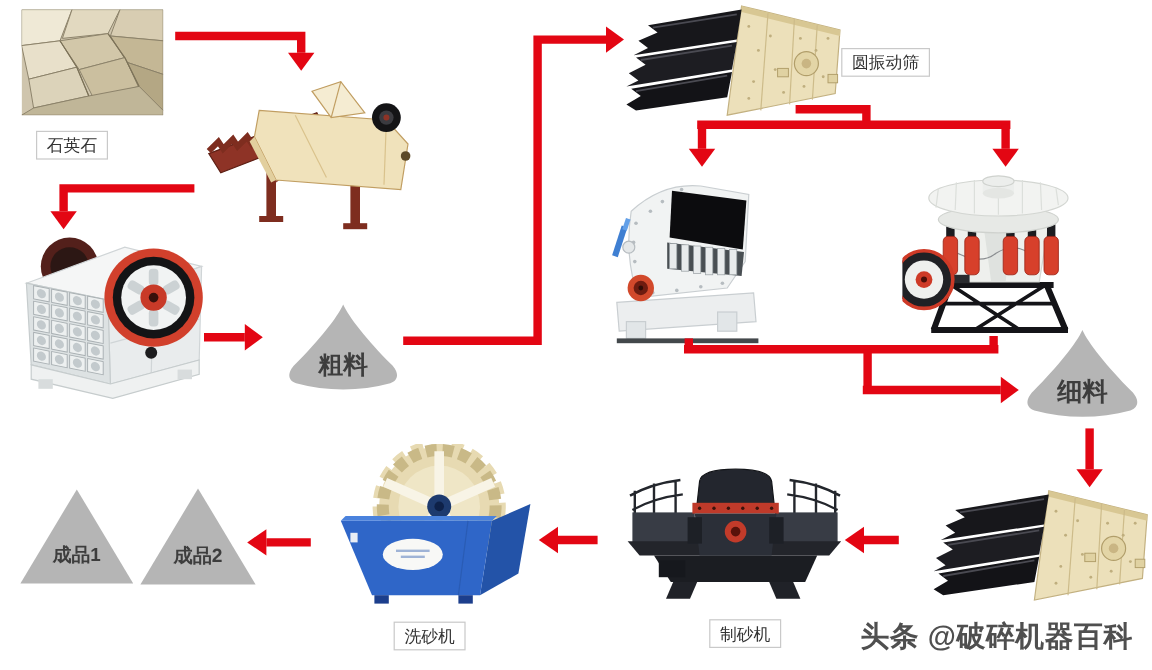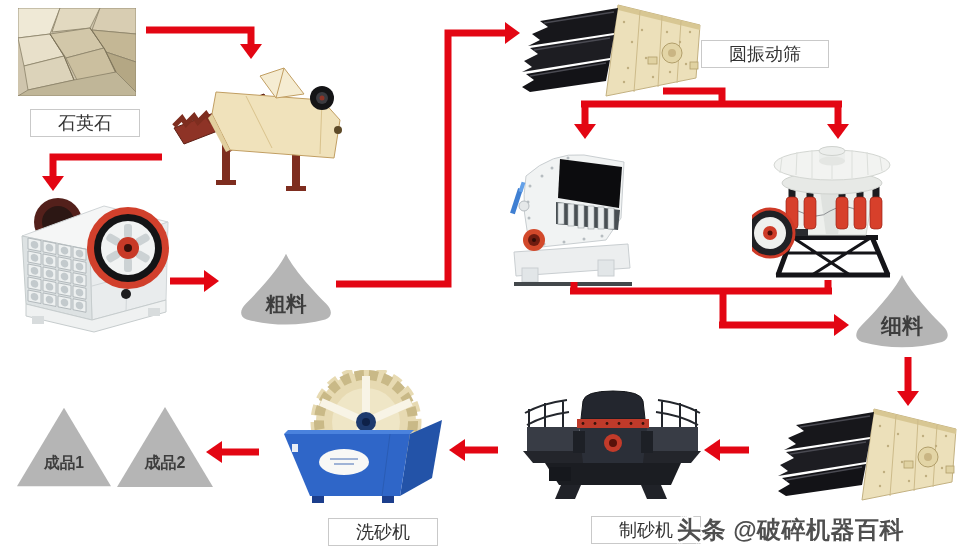--- a/index.html
+++ b/index.html
@@ -8,27 +8,27 @@
     font-family:"Liberation Sans","DejaVu Sans",sans-serif;
   }
   .machine{position:absolute;z-index:2;}
   .arrows{position:absolute;left:0;top:0;z-index:5;pointer-events:none;}
   .arrows polyline{fill:none;stroke:var(--arrow-red,#e30613);stroke-width:7;}
   .arrows polygon{fill:var(--arrow-red,#e30613);}
   .lbl{
     position:absolute;z-index:7;background:#ffffff;
     border:1px solid var(--label-border,#c9c9c9);
     color:var(--label-text,#333333);
-    font-size:18px;line-height:1;padding:4px 27px;white-space:nowrap;
+    font-size:14px;line-height:1;padding:4px 8px;white-space:nowrap;
   }
   .mound{fill:var(--material-gray,#b5b5b5);}
   .mat-text{fill:var(--material-text,#3d3d3d);font-size:21px;font-weight:600;}
   .prod-text{fill:var(--material-text,#3d3d3d);font-size:16px;font-weight:600;}
   .watermark{
-    position:absolute;left:677px;top:514px;z-index:8;
+    position:absolute;left:717px;top:514px;z-index:8;
     font-size:24px;font-weight:700;letter-spacing:0.5px;
     color:var(--watermark-gray,#4f4f4f);
     text-shadow:-2px -2px 0 #fff,2px -2px 0 #fff,-2px 2px 0 #fff,2px 2px 0 #fff,
                 -2px 0 0 #fff,2px 0 0 #fff,0 -2px 0 #fff,0 2px 0 #fff;
   }
   svg{display:block;}
 </style>
 </head>
 <body>
 

